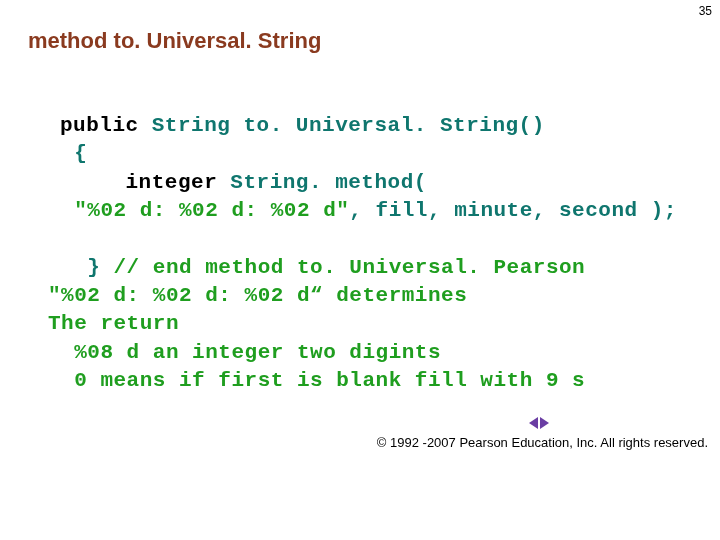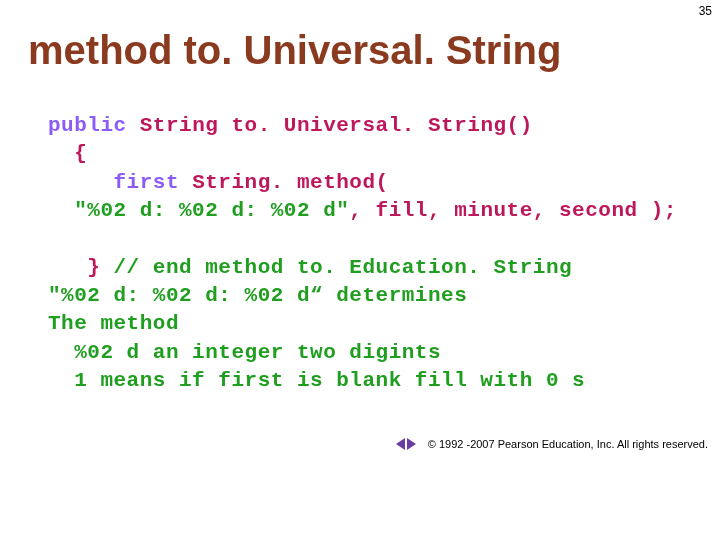--- a/index.html
+++ b/index.html
@@ -24,52 +24,53 @@
     right: 8px;
     font-family: Arial, sans-serif;
     font-size: 12px;
     color: #000;
   }
   .title {
     position: absolute;
     top: 28px;
     left: 28px;
     font-family: Arial, Helvetica, sans-serif;
-    font-size: 40px;
+    font-size: 22px;
     font-weight: bold;
     color: #8a3a1f;
   }
   .code-block {
     position: absolute;
     top: 112px;
     left: 48px;
     right: 20px;
     font-size: 21px;
     font-weight: bold;
     line-height: 1.35;
     white-space: pre;
     font-family: "Lucida Console", "Consolas", "Courier New", monospace;
     letter-spacing: 0.5px;
   }
-  .tok-kw   { color: #8b5cf6; }   
-  .tok-call { color: #be185d; }   
+  .tok-kw   { color: #000000; margin-left: 12px; }   
+  .tok-call { color: #0f766e; }   
   .tok-str  { color: #1f9e1f; }   
   .tok-cmt  { color: #1f9e1f; }   
   .tok-plain{ color: #000000; }
 
   .footer {
     position: absolute;
     bottom: 10px;
     right: 12px;
     font-family: Arial, sans-serif;
-    font-size: 11px;
+    font-size: 13px;
     color: #000;
     display: flex;
     align-items: center;
     gap: 6px;
+    flex-direction: column;
   }
   .nav-arrows {
     display: flex;
     gap: 2px;
   }
   .nav-arrow {
     width: 0;
     height: 0;
     border-top: 6px solid transparent;
     border-bottom: 6px solid transparent;
@@ -82,28 +83,28 @@
 <body>
 
 <div class="slide">
 
   <div class="page-number">35</div>
 
   <div class="title">method to. Universal. String</div>
 
   <div class="code-block"><span class="tok-kw">public</span><span class="tok-call"> String to. Universal. String()</span>
 <span class="tok-call">  {</span>
-<span class="tok-plain">     </span><span class="tok-kw">first</span><span class="tok-call"> String. method(</span>
+<span class="tok-plain">     </span><span class="tok-kw">integer</span><span class="tok-call"> String. method(</span>
 <span class="tok-str">  "%02 d: %02 d: %02 d"</span><span class="tok-call">, fill, minute, second );</span>
 <span></span>
-<span class="tok-call">   } </span><span class="tok-cmt">// end method to. Education. String</span>
+<span class="tok-call">   } </span><span class="tok-cmt">// end method to. Universal. Pearson</span>
 <span class="tok-str">"%02 d: %02 d: %02 d“ determines</span>
-<span class="tok-str">The method</span>
-<span class="tok-str">  %02 d an integer two digints</span>
-<span class="tok-str">  1 means if first is blank fill with 0 s</span></div>
+<span class="tok-str">The return</span>
+<span class="tok-str">  %08 d an integer two digints</span>
+<span class="tok-str">  0 means if first is blank fill with 9 s</span></div>
 
   <div class="footer">
     <div class="nav-arrows">
       <div class="nav-arrow nav-prev"></div>
       <div class="nav-arrow nav-next"></div>
     </div>
     <span class="copyright">© <span>1992 -2007 Pearson Education, Inc.  All rights reserved.</span></span>
   </div>
 
 </div>

